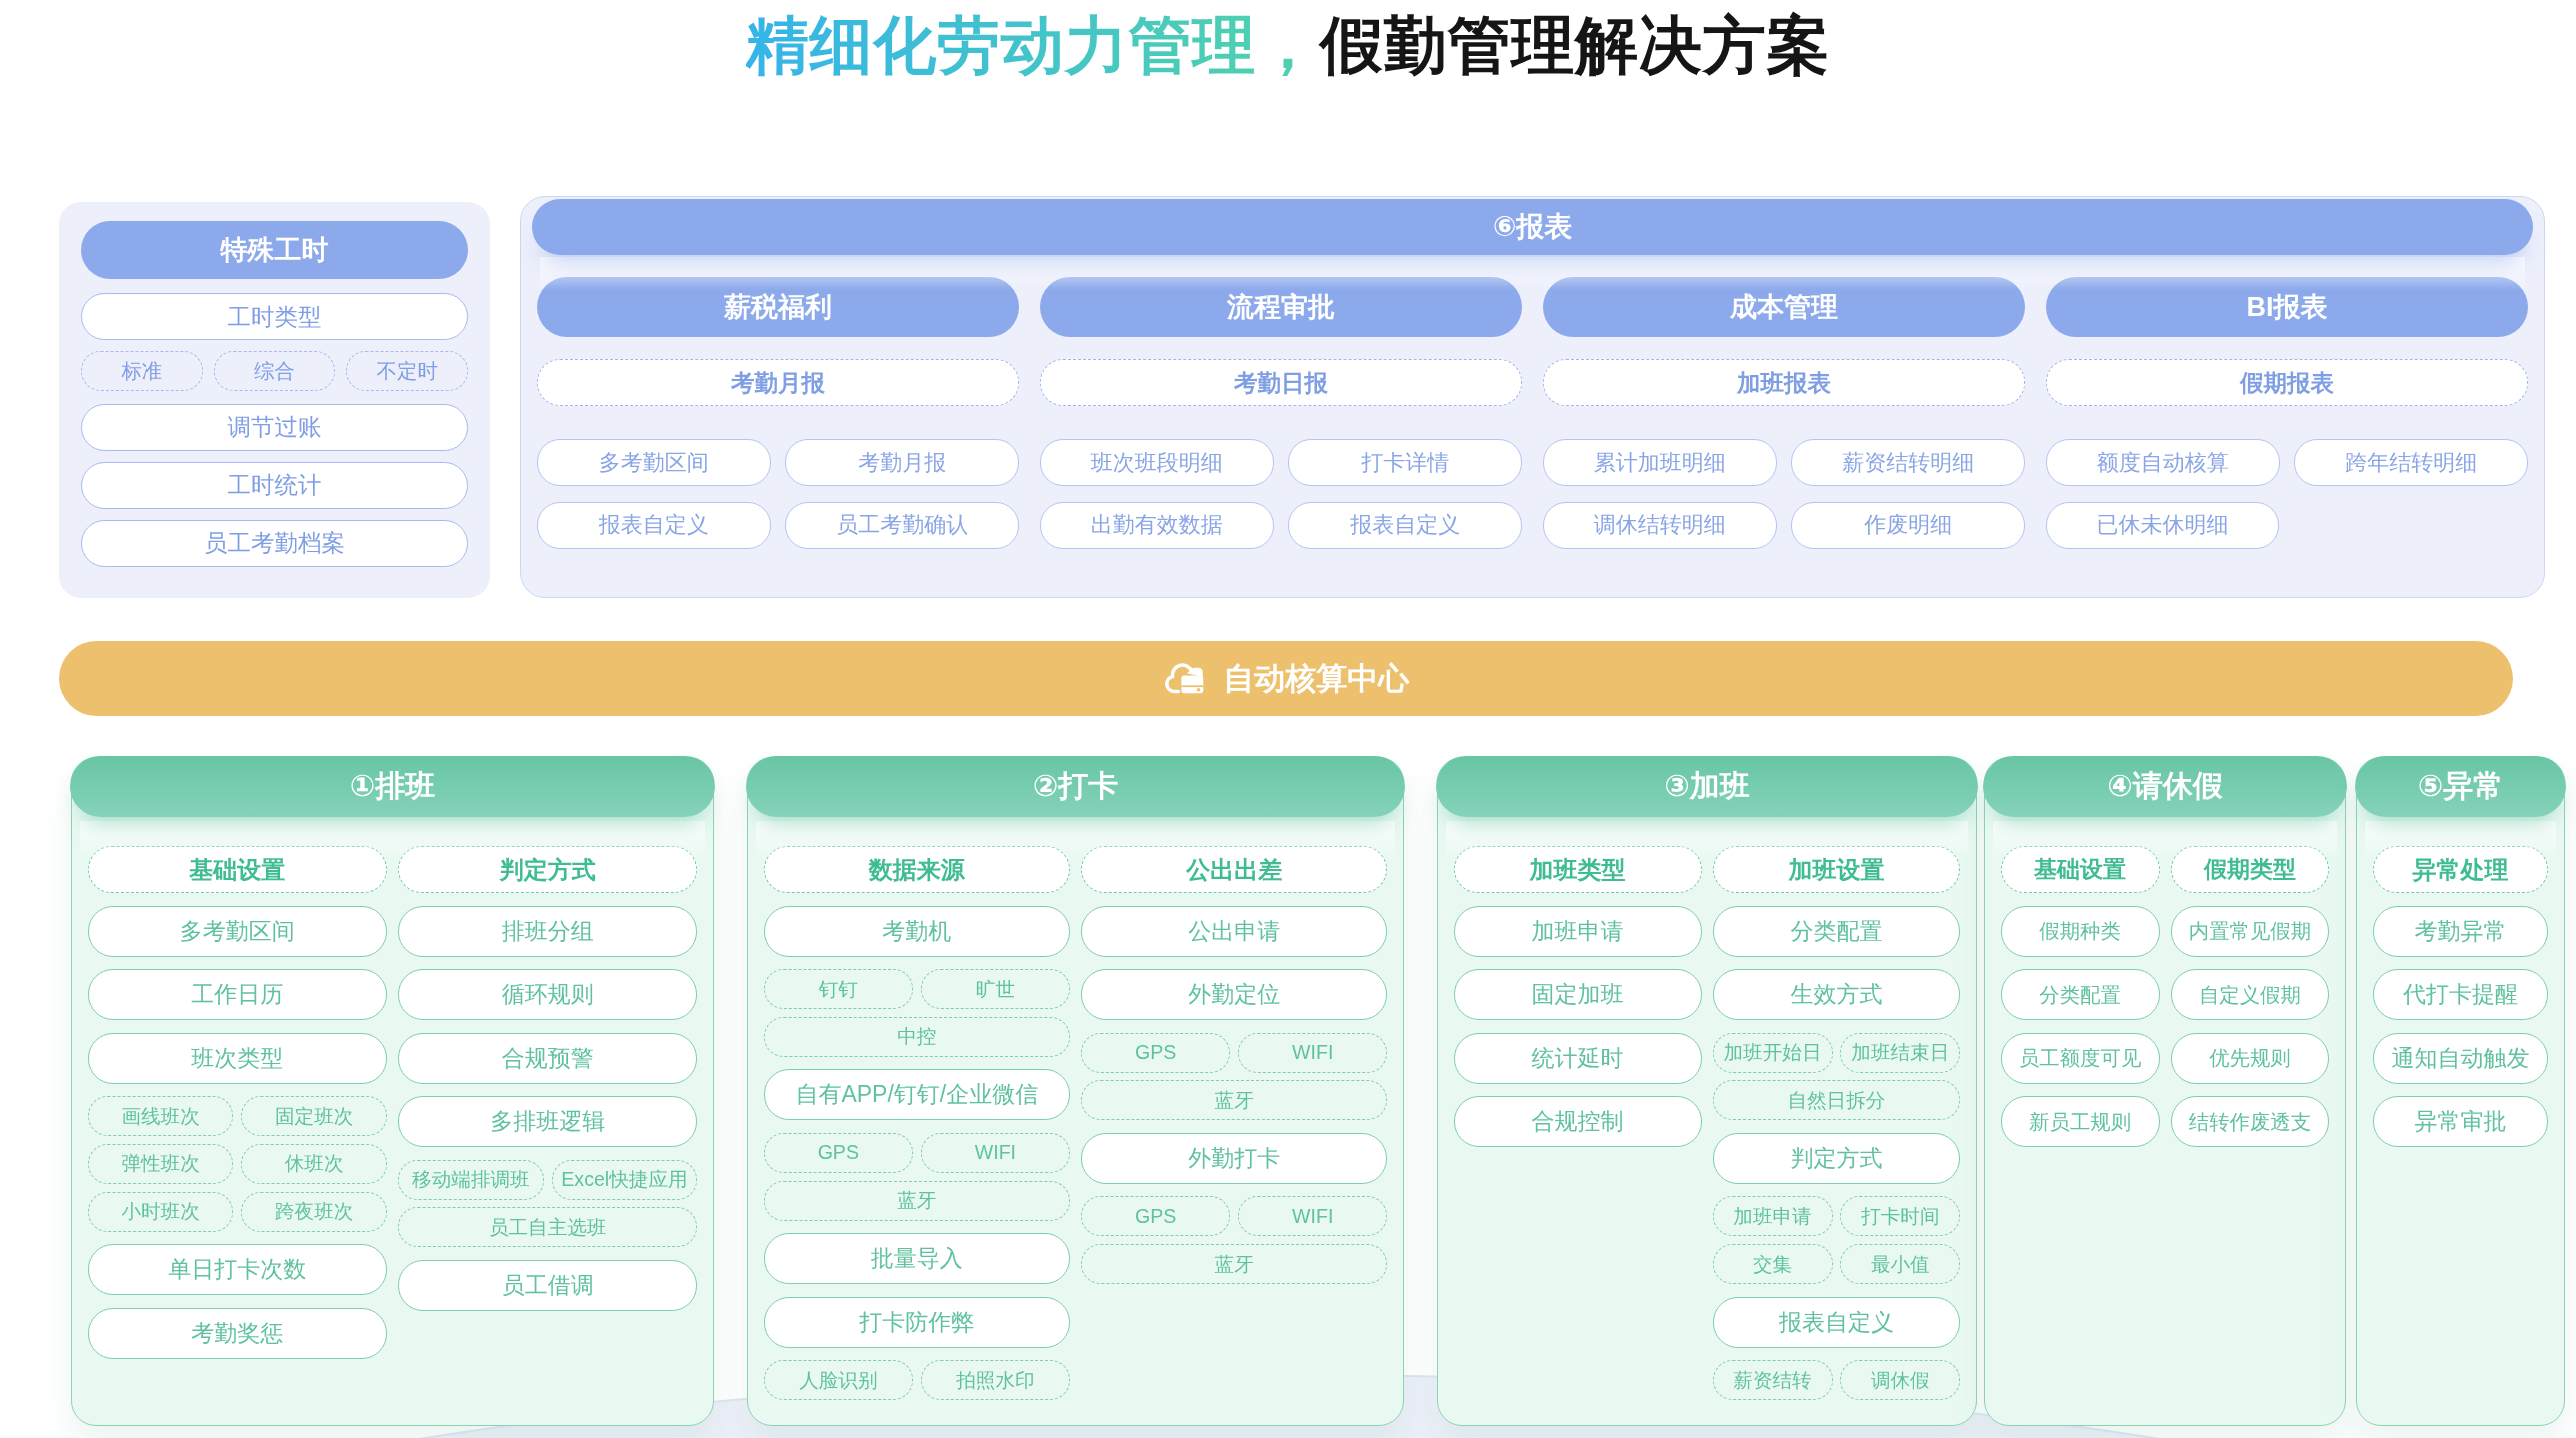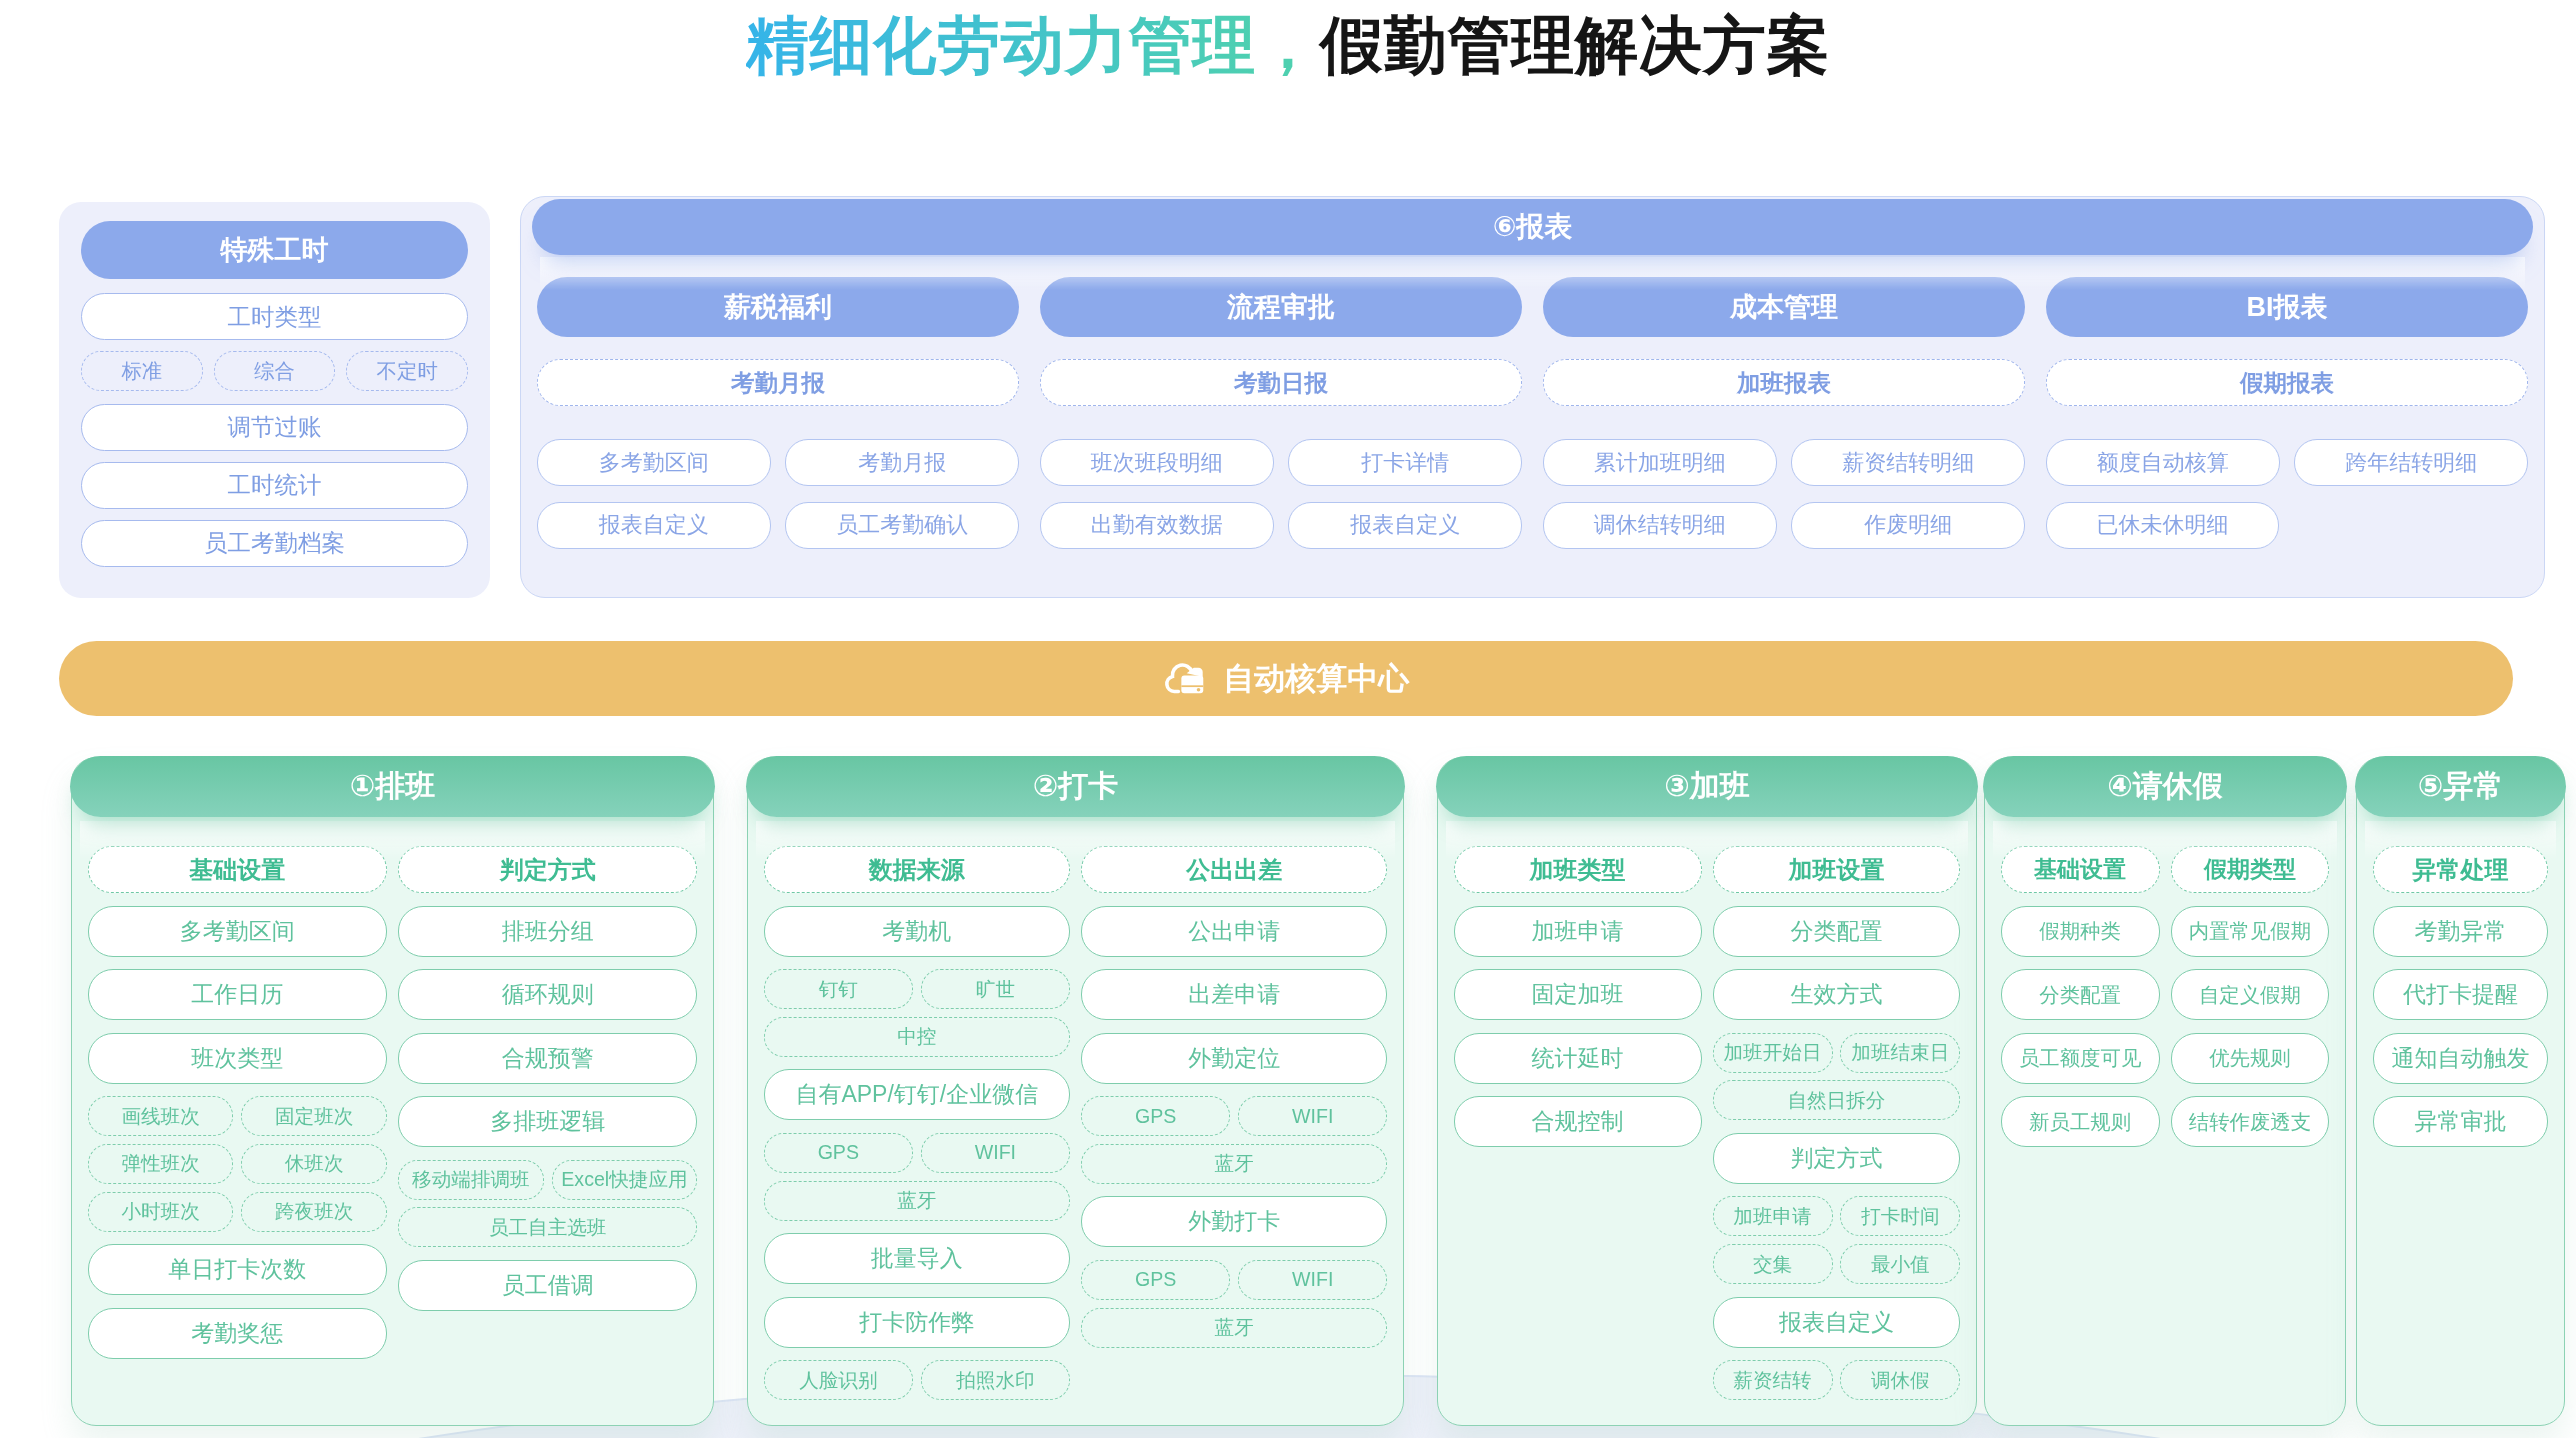--- a/index.html
+++ b/index.html
@@ -222,21 +222,20 @@
           <div class="p-pill flexc">批量导入</div>
           <div class="p-pill flexc">打卡防作弊</div>
           <div class="p-tags">
             <div class="p-tag flexc">人脸识别</div>
             <div class="p-tag flexc">拍照水印</div>
           </div>
         </div>
         <div class="p-col">
           <div class="p-title flexc">公出出差</div>
           <div class="p-pill flexc">公出申请</div>
-          <div class="p-pill flexc">出差申请</div>
           <div class="p-pill flexc">外勤定位</div>
           <div class="p-tags">
             <div class="p-tag flexc">GPS</div>
             <div class="p-tag flexc">WIFI</div>
             <div class="p-tag flexc">蓝牙</div>
           </div>
           <div class="p-pill flexc">外勤打卡</div>
           <div class="p-tags">
             <div class="p-tag flexc">GPS</div>
             <div class="p-tag flexc">WIFI</div>

